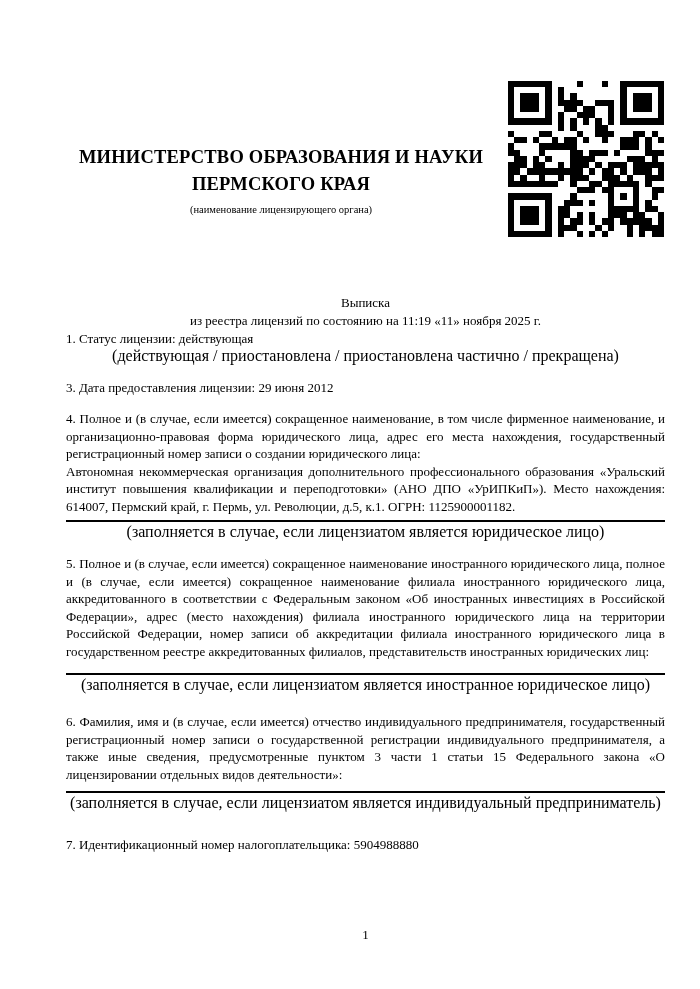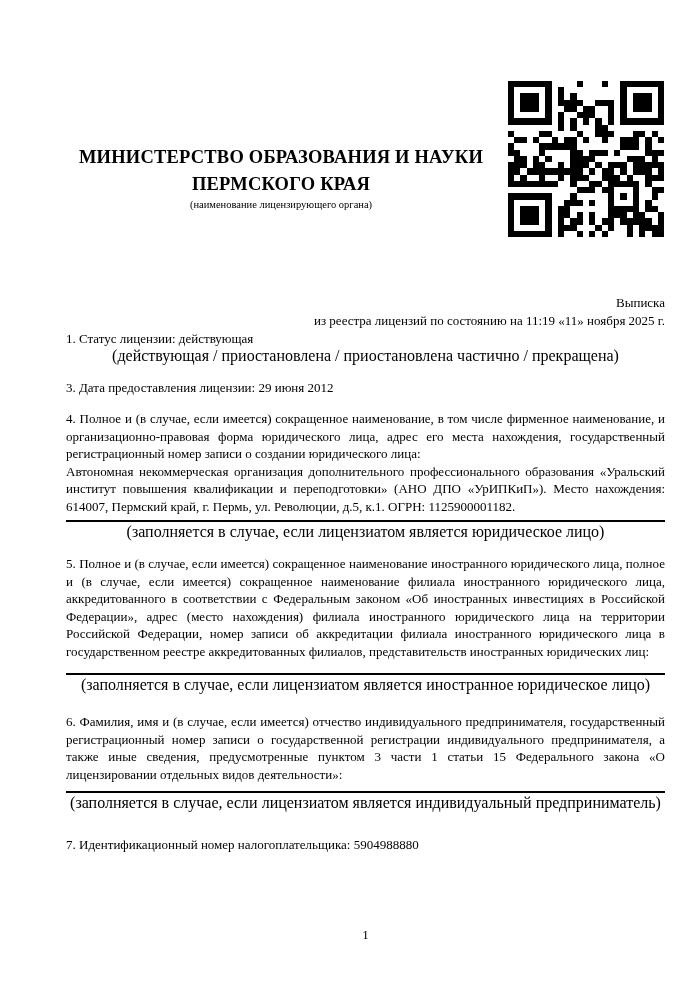--- a/index.html
+++ b/index.html
@@ -34,35 +34,36 @@
     width: 434px;
     text-align: center;
   }
   .header .h-line {
     font-size: 18.5px;
     font-weight: bold;
     line-height: 27px;
     letter-spacing: 0.2px;
   }
   .header .h-caption {
+    margin-top: 5px;
     font-size: 10.5px;
     line-height: 13px;
     font-weight: normal;
   }
 
   
   .content {
     position: absolute;
     top: 294px;
     left: 66px;
     width: 599px;
     font-size: 13px;
     line-height: 17.5px;
   }
-  .doc-title { text-align: right; }
+  .doc-title { text-align: center; }
   .doc-title div { line-height: 18px; }
 
   .item { margin: 0; }
   .item p { margin: 0; }
   .just { text-align: justify; }
 
   .item-1 { }
   .item-2 { margin-top: 17px; }
   .item-3 { margin-top: 16px; }
   .item-4 { margin-top: 14px; }

